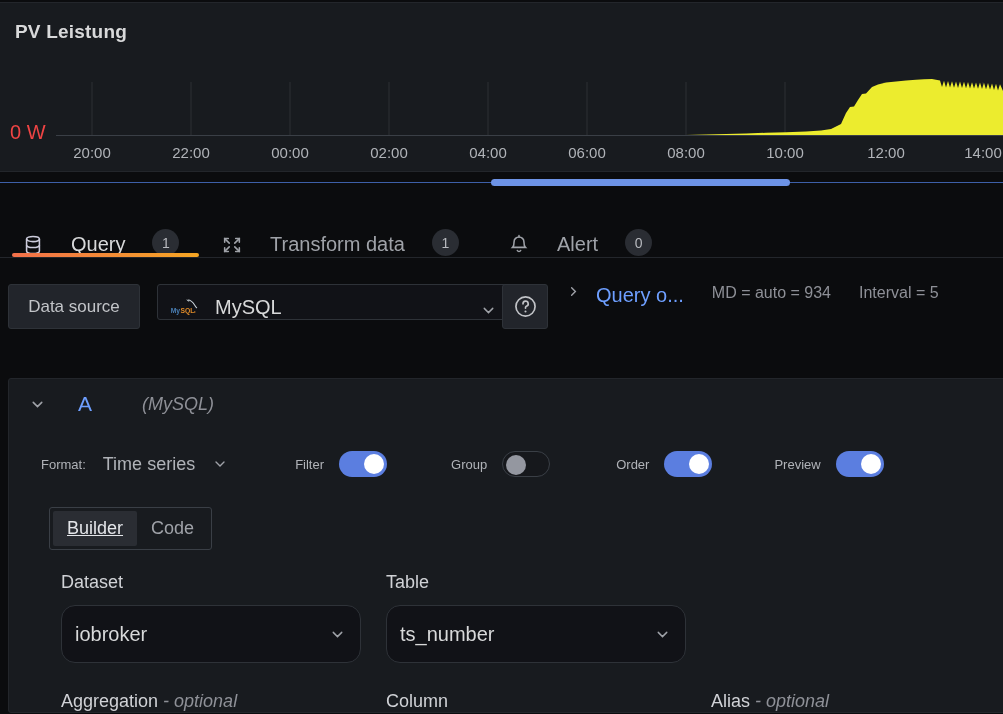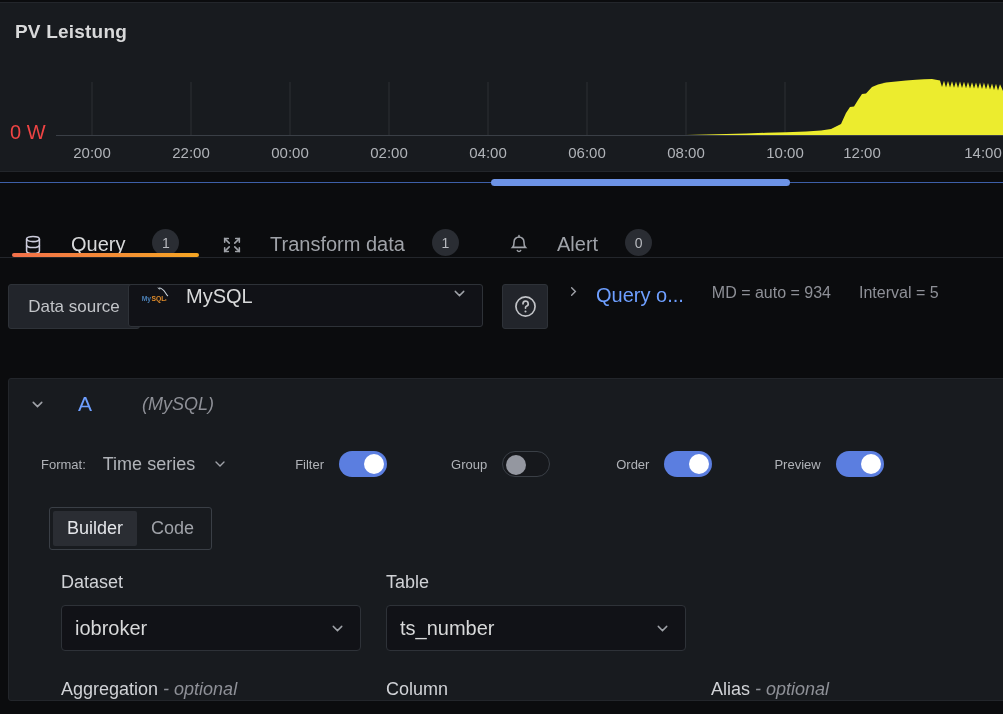--- a/index.html
+++ b/index.html
@@ -102,25 +102,25 @@
   }
   .ds-label {
     position: absolute; left: 8px; top: 26px;
     width: 132px; height: 45px;
     background: #22252b; border: 1px solid #2e3238;
     border-radius: 3px;
     display: flex; align-items: center; justify-content: center;
     font-size: 17px; color: #c2c4c8;
   }
   .ds-picker {
-    position: absolute; left: 128px; top: 26px;
-    width: 355px; height: 43px;
+    position: absolute; left: 157px; top: 26px;
+    width: 355px; height: 36px;
     background: #111217; border: 1px solid #2e3238;
     border-radius: 3px;
-    display: flex; align-items: flex-start; cursor: pointer;
+    display: flex; align-items: flex-end; cursor: pointer;
   }
   .mysql-logo {
     width: 36px; height: 22px; margin-left: 12px; flex: 0 0 auto;
   }
   .ds-picker-text {
     margin-left: 9px; font-size: 20px; color: #d8d9da;
     flex: 1 1 auto;
   }
   .chev {
     width: 17px; height: 17px; margin-right: 14px;
@@ -185,32 +185,32 @@
   .builder-tabs {
     margin: 8px 0 0 40px;
     display: inline-flex; align-items: center;
     border: 1px solid #3a3f46; border-radius: 3px;
     padding: 3px; background: transparent;
   }
   .btab {
     font-size: 18px; padding: 7px 14px; border-radius: 2px;
     color: #9fa2a8; cursor: pointer;
   }
-  .btab.active { background: #2a2d33; color: #e4e6ea; }
+  .btab.active { background: #2a2d33; color: #e4e6ea; text-decoration: underline; }
 
   .field-grid {
     display: flex; padding: 22px 0 0 52px; gap: 25px;
   }
   .field { width: 300px; }
   .field-label {
     font-size: 18px; color: #d0d2d6; font-weight: 500; margin-bottom: 12px;
   }
   .select-box {
-    height: 46px; background: #111217;
-    border: 1px solid #2e3238; border-radius: 4px;
+    height: 58px; background: #111217;
+    border: 1px solid #2e3238; border-radius: 14px;
     display: flex; align-items: center; cursor: pointer; gap: 32px;
   }
   .select-text { margin-left: 13px; font-size: 20px; color: #d8d9da; flex: 1 1 auto; }
 
   .col-head {
     display: flex; padding: 28px 0 0 52px; gap: 25px;
   }
   .col-head-item { width: 300px; font-size: 18px; color: #d0d2d6; font-weight: 500; }
   .col-head-item .opt-suffix {
     color: #8e9097; font-weight: 400; font-style: italic;
@@ -258,21 +258,21 @@
 
     <div class="x-axis">
       <span class="x-tick" style="left:26px">20:00</span>
       <span class="x-tick" style="left:125px">22:00</span>
       <span class="x-tick" style="left:224px">00:00</span>
       <span class="x-tick" style="left:323px">02:00</span>
       <span class="x-tick" style="left:422px">04:00</span>
       <span class="x-tick" style="left:521px">06:00</span>
       <span class="x-tick" style="left:620px">08:00</span>
       <span class="x-tick" style="left:719px">10:00</span>
-      <span class="x-tick" style="left:796px">12:00</span>
+      <span class="x-tick" style="left:820px">12:00</span>
       <span class="x-tick" style="left:917px">14:00</span>
     </div>
   </div>
 </div>
 
 <div class="divider">
   <div class="divider-line"></div>
   <div class="divider-thumb"></div>
 </div>
 

